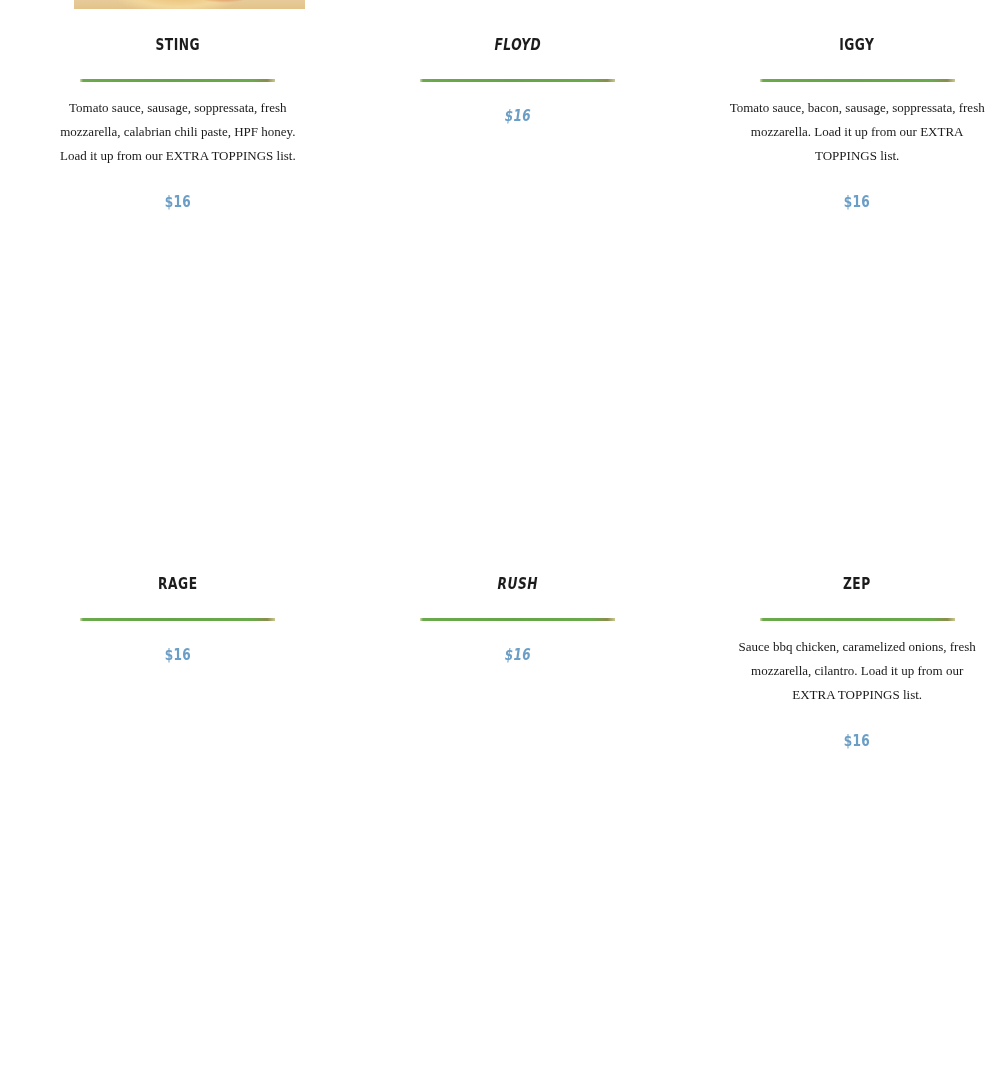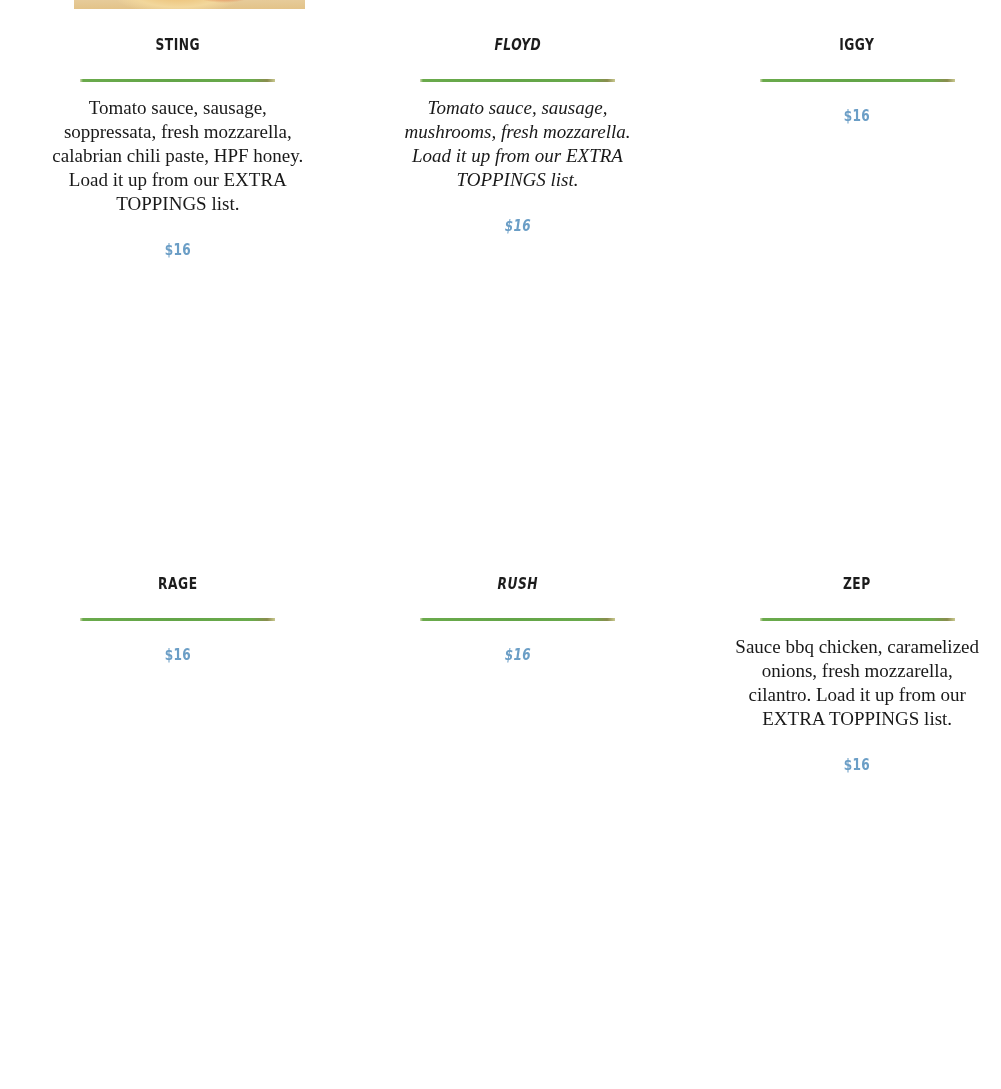--- a/index.html
+++ b/index.html
@@ -94,21 +94,21 @@
         #6aaa4c 3px,
         #63a548 48%,
         #6aaa4c 88%,
         #8a8c4e 96%,
         #c9c98f 100%);
     border-radius: 0;
   }
 
   .item-desc {
     font-family: "Liberation Serif", "DejaVu Serif", serif;
-    font-size: 19px;
+    font-size: 13px;
     line-height: 24px;
     color: #191919;
     margin: 14px auto 0 auto;
     width: 258px;
   }
 
   .item-price {
     font-family: "DejaVu Sans Condensed", "Liberation Sans Narrow", "Liberation Sans", sans-serif;
     font-weight: 700;
     font-size: 15px;
@@ -144,30 +144,30 @@
         <p class="item-desc">Tomato sauce, sausage, soppressata, fresh mozzarella, calabrian chili paste, HPF honey. Load it up from our EXTRA TOPPINGS list.</p>
         <div class="item-price">$16</div>
       </div>
     </div>
 
     <div class="menu-col col-2">
       <div class="item-card">
         <div class="item-image-placeholder"></div>
         <h3 class="item-title">FLOYD</h3>
         <div class="item-divider"></div>
-        <p class="item-desc">Tomato sauce, sausage, mushrooms, fresh mozzarella. Load it up from our EXTRA TOPPINGS list.</p>
         <div class="item-price">$16</div>
       </div>
     </div>
 
     <div class="menu-col col-3">
       <div class="item-card">
         <div class="item-image-placeholder"></div>
         <h3 class="item-title">IGGY</h3>
         <div class="item-divider"></div>
+        <p class="item-desc">Tomato sauce, bacon, sausage, soppressata, fresh mozzarella. Load it up from our EXTRA TOPPINGS list.</p>
         <div class="item-price">$16</div>
       </div>
     </div>
 
   </div>
 
   <div class="menu-row row-2">
 
     <div class="menu-col col-1">
       <div class="item-card">

